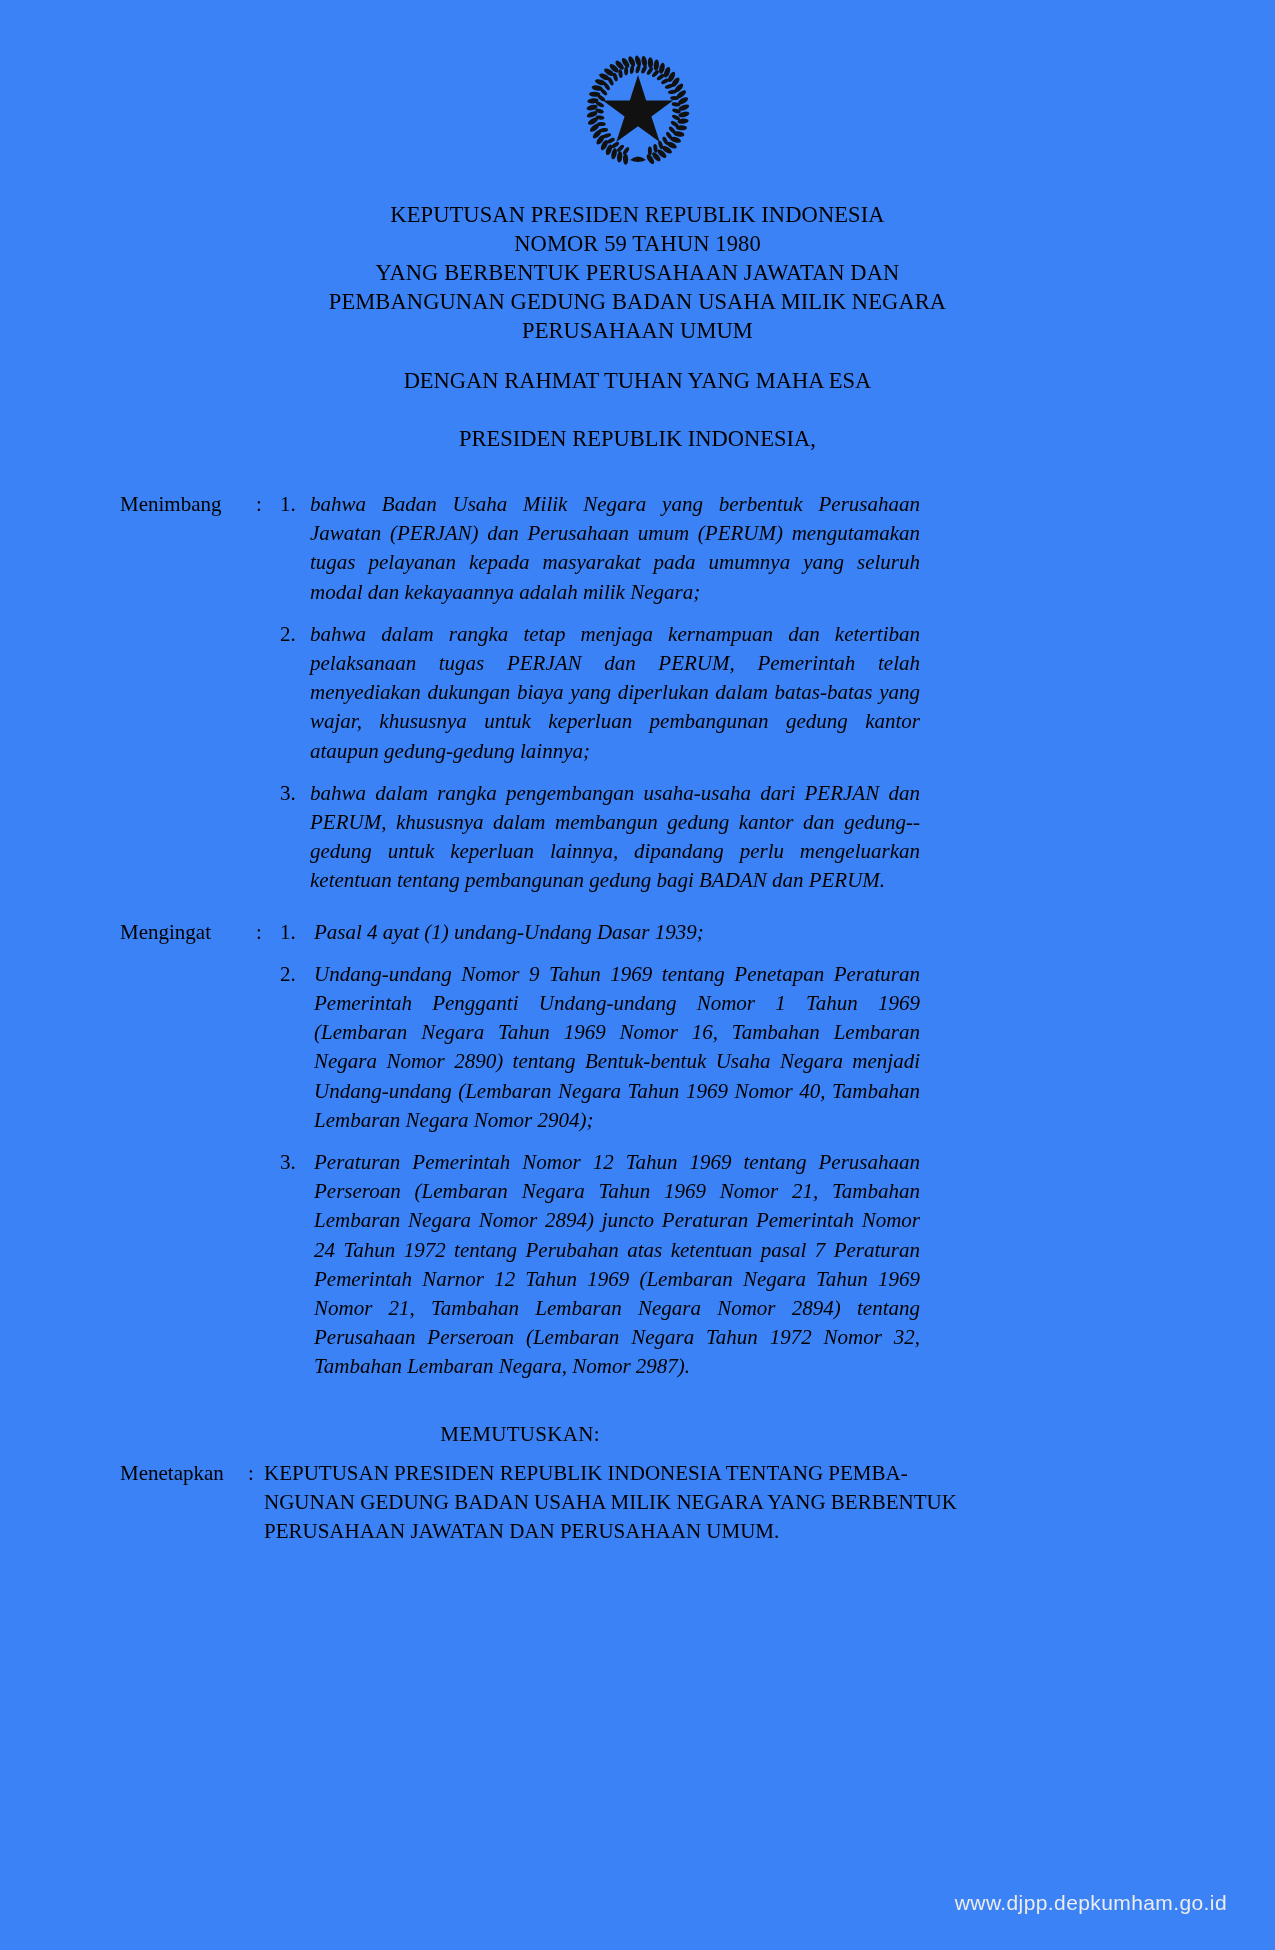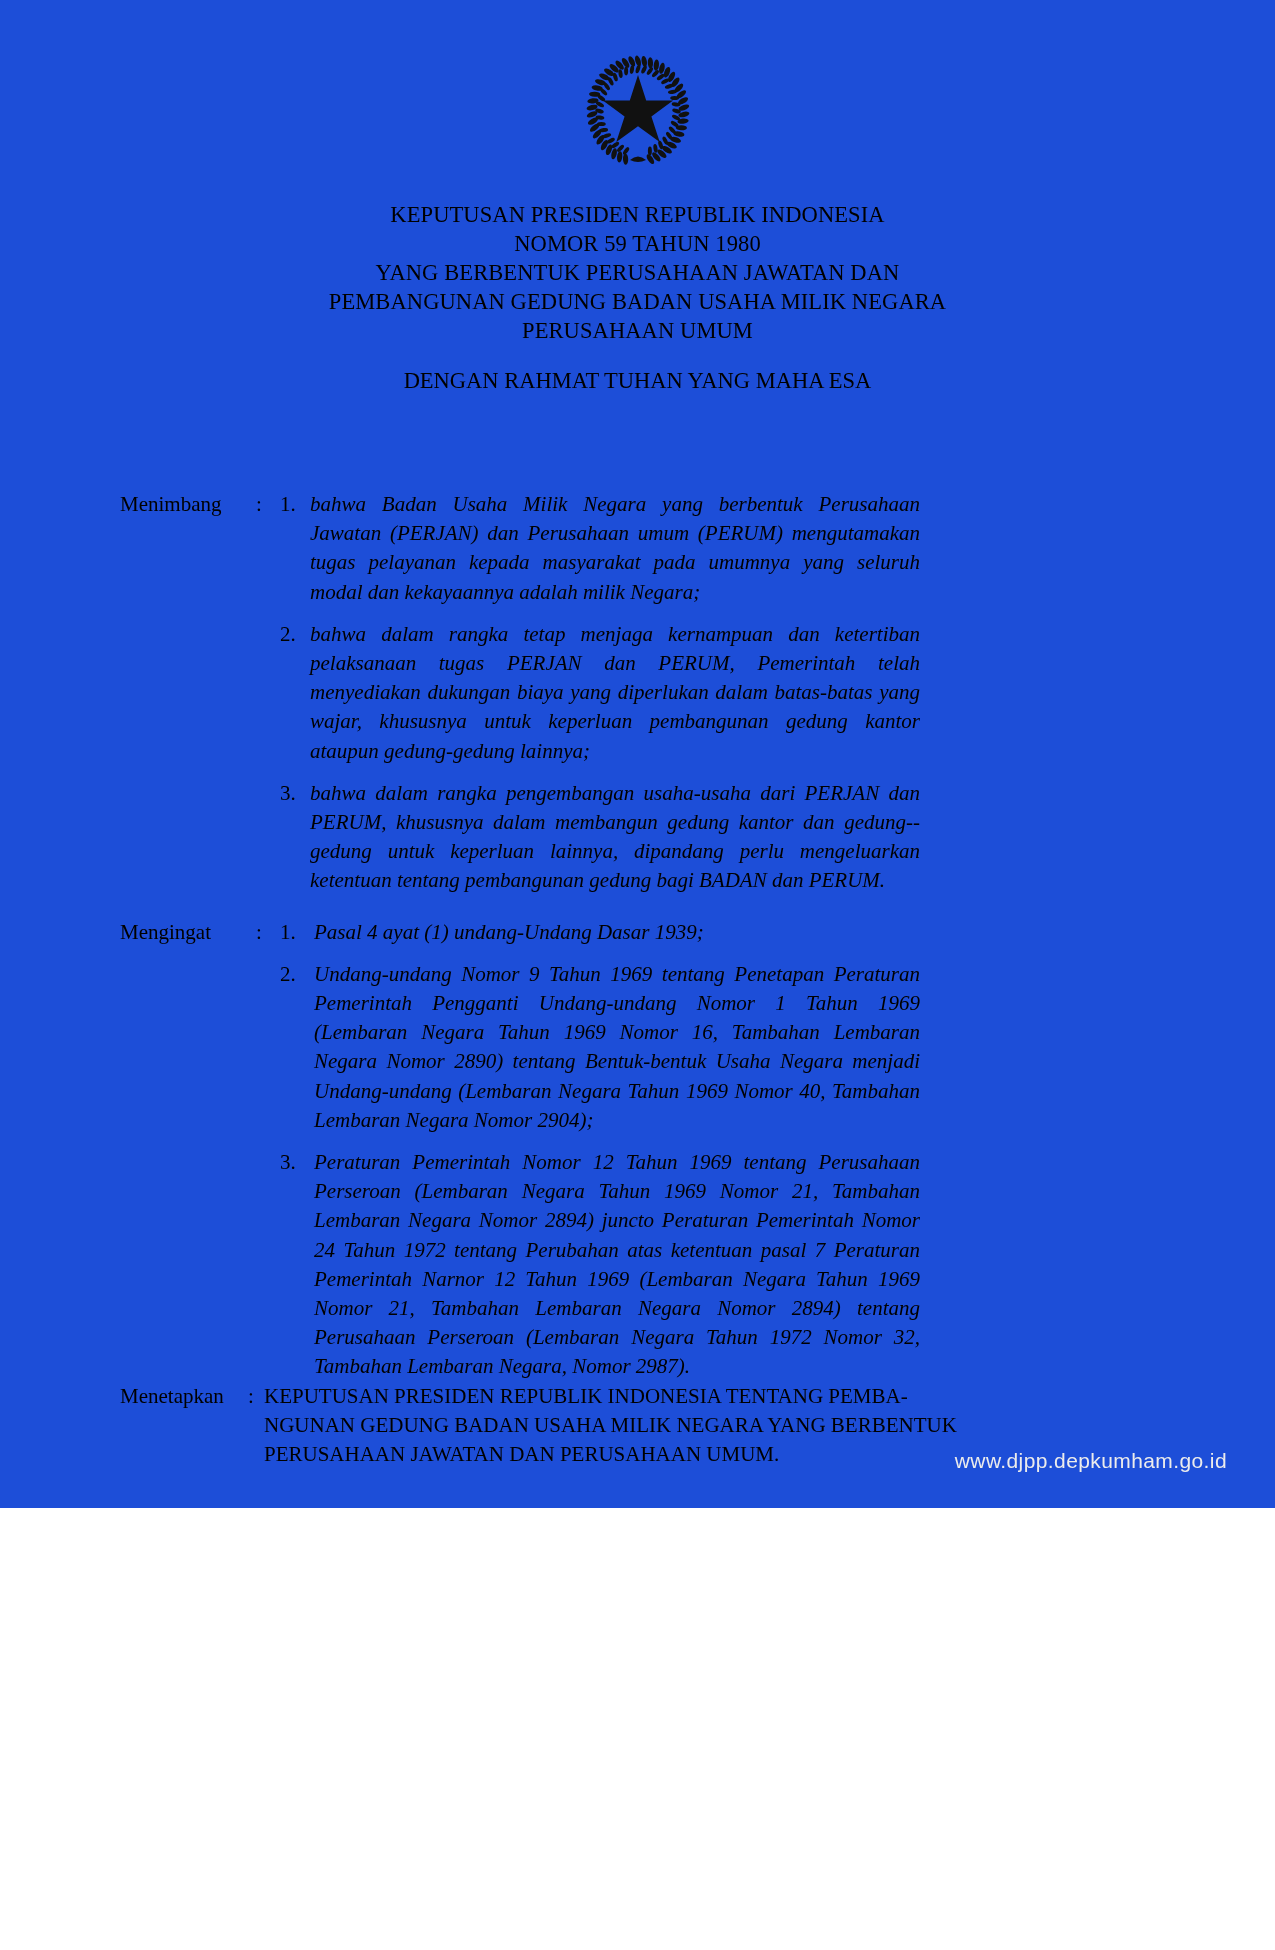--- a/index.html
+++ b/index.html
@@ -3,22 +3,22 @@
 <meta charset="utf-8">
 <style>
   html, body {
     margin: 0;
     padding: 0;
     background: #ffffff;
   }
   .page {
     position: relative;
     width: 1275px;
-    height: 1508px;
-    background: #1d4ed8;
+    height: 1950px;
+    background: #3b82f6;
     font-family: "Liberation Serif", "DejaVu Serif", serif;
     color: #000000;
     overflow: hidden;
     box-sizing: border-box;
   }
 
   
   .emblem-wrap {
     position: absolute;
     top: 45px;
@@ -246,20 +246,21 @@
   <div class="title-block">
     <div>KEPUTUSAN PRESIDEN REPUBLIK INDONESIA</div>
     <div>NOMOR 59 TAHUN 1980</div>
     <div>YANG BERBENTUK PERUSAHAAN JAWATAN DAN</div>
     <div>PEMBANGUNAN GEDUNG BADAN USAHA MILIK NEGARA</div>
     <div>PERUSAHAAN UMUM</div>
   </div>
 
   <div class="preamble">
     <div>DENGAN RAHMAT TUHAN YANG MAHA ESA</div>
+    <div class="sub">PRESIDEN REPUBLIK INDONESIA,</div>
   </div>
 
   <div class="body-area">
 
     <div class="clause">
       <div class="label-col">Menimbang</div>
       <div class="colon-col">:</div>
       <div class="items-col">
         <div class="item">
           <div class="item-num">1.</div>
@@ -294,20 +295,21 @@
           <div class="item-text">Undang-undang Nomor 9 Tahun 1969 tentang Penetapan Peraturan Pemerintah Pengganti Undang-undang Nomor 1 Tahun 1969 (Lembaran Negara Tahun 1969 Nomor 16, Tambahan Lembaran Negara Nomor 2890) tentang Bentuk-bentuk Usaha Negara menjadi Undang-undang (Lembaran Negara Tahun 1969 Nomor 40, Tambahan Lembaran Negara Nomor 2904);</div>
         </div>
         <div class="gap-sm"></div>
         <div class="item">
           <div class="item-num wide">3.</div>
           <div class="item-text">Peraturan Pemerintah Nomor 12 Tahun 1969 tentang Perusahaan Perseroan (Lembaran Negara Tahun 1969 Nomor 21, Tambahan Lembaran Negara Nomor 2894) juncto Peraturan Pemerintah Nomor 24 Tahun 1972 tentang Perubahan atas ketentuan pasal 7 Peraturan Pemerintah Narnor 12 Tahun 1969 (Lembaran Negara Tahun 1969 Nomor 21, Tambahan Lembaran Negara Nomor 2894) tentang Perusahaan Perseroan (Lembaran Negara Tahun 1972 Nomor 32, Tambahan Lembaran Negara, Nomor 2987).</div>
         </div>
       </div>
     </div>
 
+    <div class="memutuskan">MEMUTUSKAN:</div>
 
     <div class="menetapkan-row">
       <div class="label-col">Menetapkan</div>
       <div class="colon-col">:</div>
       <div class="menetapkan-text">
         <div class="l1">KEPUTUSAN PRESIDEN REPUBLIK INDONESIA TENTANG PEMBA-</div>
         <div>NGUNAN GEDUNG BADAN USAHA MILIK NEGARA YANG BERBENTUK</div>
         <div>PERUSAHAAN JAWATAN DAN PERUSAHAAN UMUM.</div>
       </div>
     </div>

